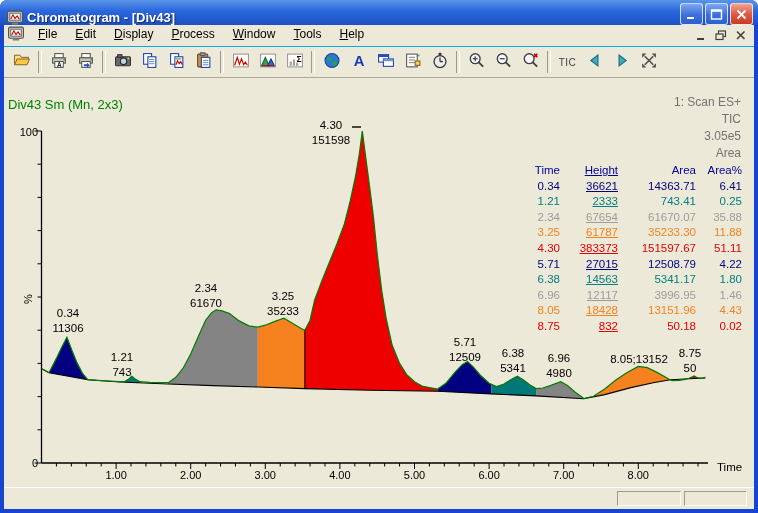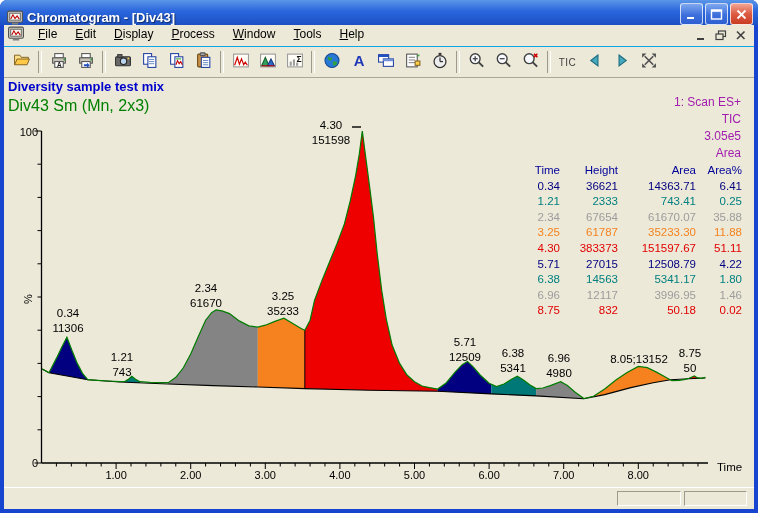--- a/index.html
+++ b/index.html
@@ -29,29 +29,29 @@
   
   .toolbar{position:absolute;left:4px;right:4px;top:47px;height:30px;background:#ECE9D8;
     display:flex;align-items:center;padding-left:4px;border-bottom:1px solid #ACA899;}
   .tb-btn{width:25px;height:24px;display:flex;align-items:center;justify-content:center;
     border:1px solid transparent;}
   .tb-sep{width:2px;height:22px;border-left:1px solid #9D9A8D;border-right:1px solid #fff;margin:0 3px;}
   .tb-label{font-size:10px;color:#404040;letter-spacing:.5px;}
   
   .client{position:absolute;left:4px;right:4px;top:78px;bottom:25px;background:#ECE9D8;overflow:hidden;}
   .sample-title{position:absolute;left:4px;top:1px;font-size:13px;font-weight:bold;color:#0000CC;}
-  .trace-desc{position:absolute;left:4px;top:19px;font-size:16px;color:#008000;}
+  .trace-desc{position:absolute;left:4px;top:19px;font-size:13px;color:#008000;}
   .right-info{position:absolute;right:13px;top:16px;text-align:right;font-size:12px;
-    color:#a21caf;line-height:17px;}
+    color:#737373;line-height:17px;}
   #chart-svg{position:absolute;left:0;top:0;}
   
   #peak-table{position:absolute;right:12px;top:85px;font-size:11.5px;line-height:15.6px;}
   .pt-row{display:flex;}
   .pt-cell{text-align:right;}
-  .pt-c0{width:48px;} .pt-c1{width:58px;} .pt-c2{width:78px;} .pt-c3{width:46px;}
+  .pt-c0{width:48px;} .pt-c1{width:58px;text-decoration:underline;} .pt-c2{width:78px;} .pt-c3{width:46px;}
   .pt-head{color:#000099;}
   .c-navy{color:#000080;} .c-teal{color:#008080;} .c-gray{color:#9C9C9C;}
   .c-orange{color:#F5821E;} .c-red{color:#E10000;}
   
   .statusbar{position:absolute;left:4px;right:4px;bottom:4px;height:21px;background:#ECE9D8;
     border-top:1px solid #fff;}
   .sb-panel{position:absolute;top:3px;height:13px;
     border:1px solid;border-color:#9D9A8D #fff #fff #9D9A8D;}
   .sb-p1{right:73px;width:62px;} .sb-p2{right:7px;width:61px;}
 </style>
@@ -309,21 +309,20 @@
               <path d="M1.5 1.5 h4 l-4 4 z"></path>
               <path d="M14.5 1.5 v4 l-4 -4 z"></path>
               <path d="M1.5 14.5 v-4 l4 4 z"></path>
               <path d="M14.5 14.5 h-4 l4 -4 z"></path>
             </g>
           </svg></span>
       </div>
     </div>
 
   <div class="client">
-    <div class="sample-title">Diversity sample test mix</div>
     <div class="trace-desc">Div43 Sm (Mn, 2x3)</div>
     <div class="right-info" id="right-info">
         <div>1: Scan ES+</div>
         <div>TIC</div>
         <div>3.05e5</div>
         <div>Area</div>
       </div>
     <svg id="chart-svg" width="750" height="406" viewBox="4 78 750 406">
         <polygon points="49.0,372.7 56.4,358.4 61.6,347.5 66.9,337.2 72.1,350.8 77.3,363.4 82.5,373.4 87.8,379.7 87.8,379.7 49.0,372.7" fill="#000080"></polygon>
         <polygon points="125.1,381.3 128.8,379.0 131.8,376.3 135.5,379.3 140.0,381.7 140.0,382.9 125.1,382.2" fill="#007878"></polygon>
@@ -476,20 +475,26 @@
           <div class="pt-cell pt-c1">14563</div>
           <div class="pt-cell pt-c2">5341.17</div>
           <div class="pt-cell pt-c3">1.80</div>
         </div>
         <div class="pt-row c-gray">
           <div class="pt-cell pt-c0">6.96</div>
           <div class="pt-cell pt-c1">12117</div>
           <div class="pt-cell pt-c2">3996.95</div>
           <div class="pt-cell pt-c3">1.46</div>
         </div>
+        <div class="pt-row c-orange">
+          <div class="pt-cell pt-c0">8.05</div>
+          <div class="pt-cell pt-c1">18428</div>
+          <div class="pt-cell pt-c2">13151.96</div>
+          <div class="pt-cell pt-c3">4.43</div>
+        </div>
         <div class="pt-row c-red">
           <div class="pt-cell pt-c0">8.75</div>
           <div class="pt-cell pt-c1">832</div>
           <div class="pt-cell pt-c2">50.18</div>
           <div class="pt-cell pt-c3">0.02</div>
         </div>
       </div>
   </div>
 
   <div class="statusbar">

